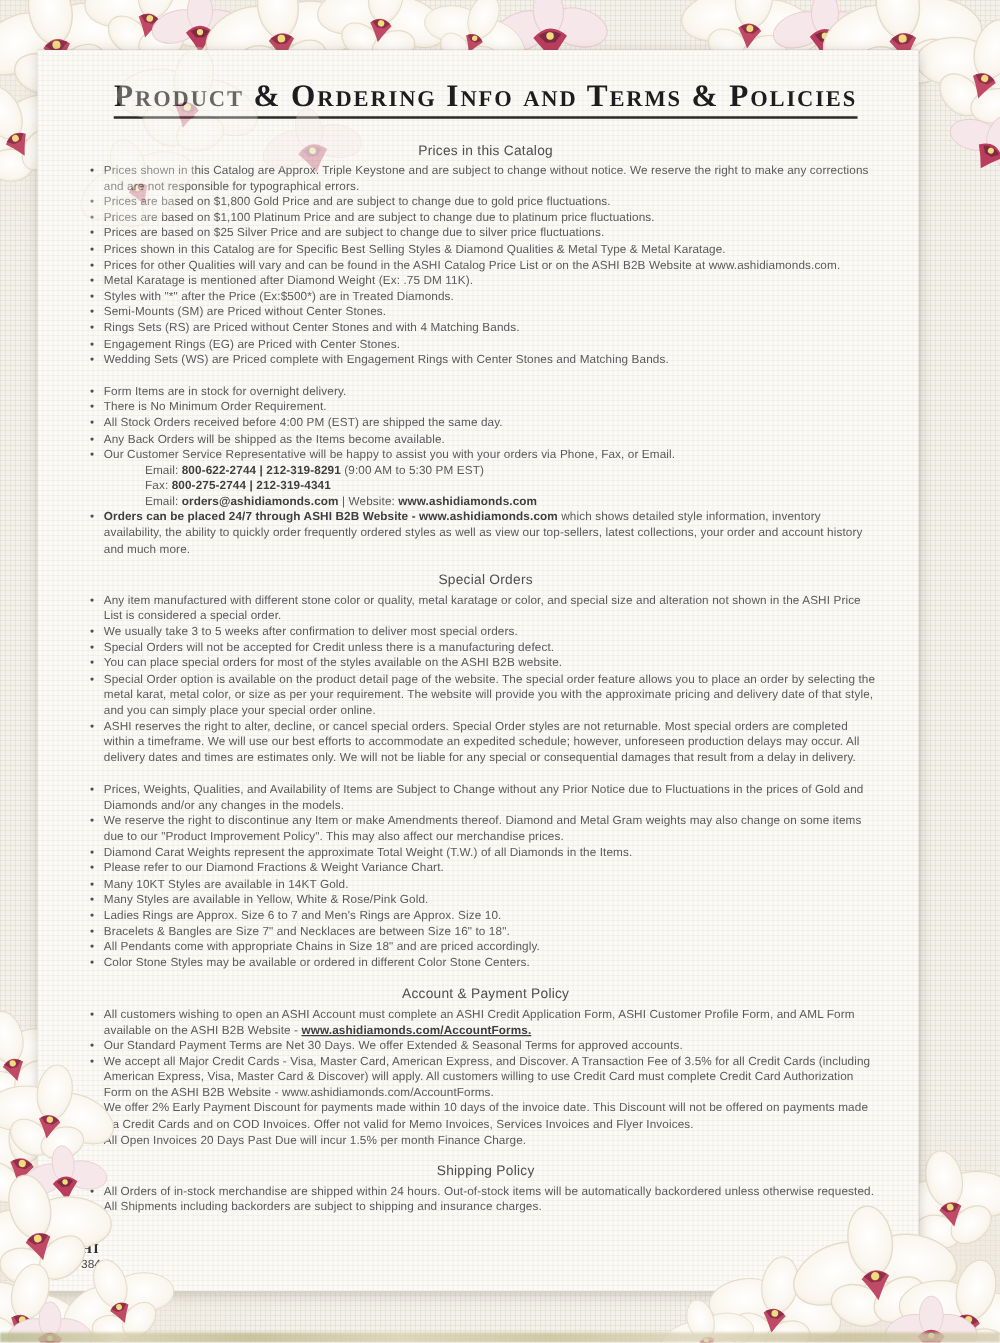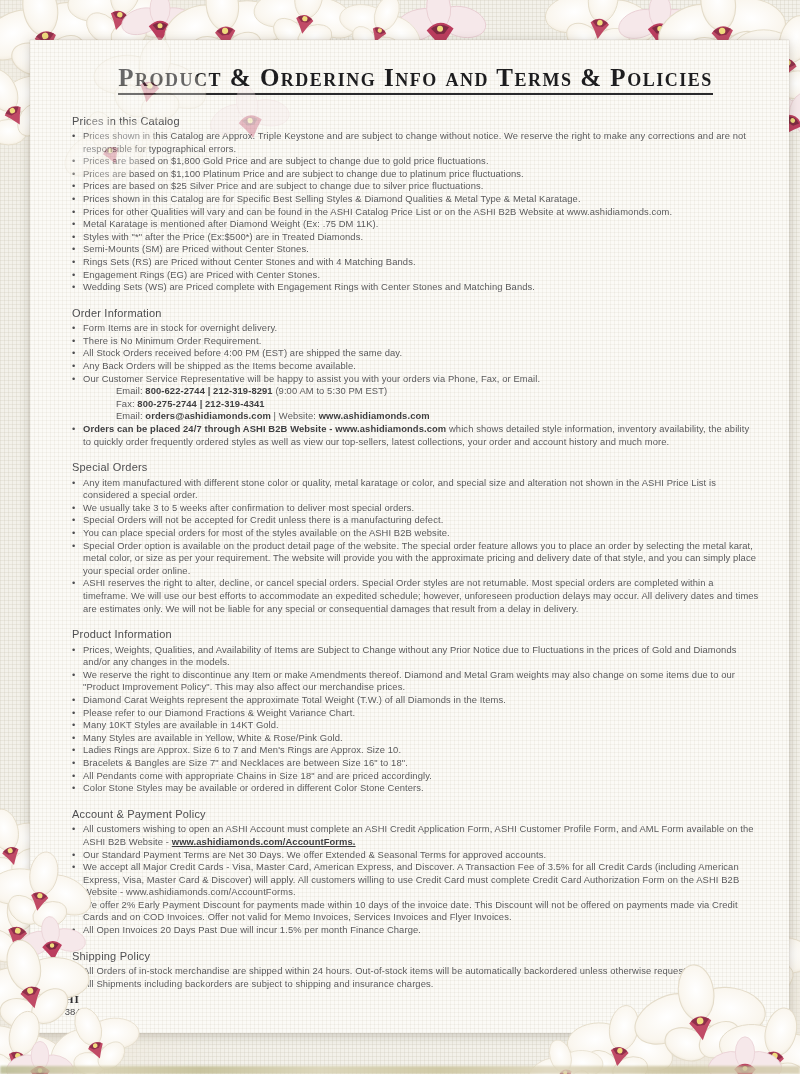--- a/index.html
+++ b/index.html
@@ -8,39 +8,39 @@
     font-family:"Liberation Sans","DejaVu Sans",sans-serif;
     background-color:#f3f1ea;
     background-image:
       linear-gradient(rgba(205,198,182,.28) 1px, transparent 1px),
       linear-gradient(90deg, rgba(205,198,182,.28) 1px, transparent 1px);
     background-size:4px 4px;
   }
   .soft-blob{position:absolute;border-radius:50%;filter:blur(18px);pointer-events:none;}
   .decor-layer{position:absolute;left:0;top:0;width:800px;height:1074px;pointer-events:none;}
   .paper{
-    position:absolute;left:30px;top:40px;width:759px;height:993px;box-sizing:border-box;
+    position:absolute;left:30px;top:40px;width:705px;height:993px;box-sizing:border-box;
     background-color:#fbfaf6;
     background-image:
       linear-gradient(rgba(205,198,182,.16) 1px, transparent 1px),
       linear-gradient(90deg, rgba(205,198,182,.16) 1px, transparent 1px);
     background-size:4px 4px;
     box-shadow:0 2px 10px rgba(90,80,60,.28), 0 0 1px rgba(90,80,60,.35);
     padding:24px 30px 0 42px;
   }
   .title-wrap{text-align:center;margin:0 0 20px 0;}
   .page-title{
     display:inline-block;
     font-family:"Liberation Serif","DejaVu Serif",serif;
     font-variant:small-caps;font-variant-caps:small-caps;
     font-size:25px;font-weight:bold;letter-spacing:1.5px;color:#1d1d1f;
     border-bottom:2px solid #2a2a2c;padding-bottom:1px;line-height:1.1;
   }
   .sec{margin:0 0 13px 0;}
-  .sec-h{font-size:11px;color:#4e4e50;margin:0 0 3.5px 0;letter-spacing:.2px;}
+  .sec-h{font-size:11px;color:#4e4e50;margin:0 0 3.5px 0;letter-spacing:.2px;text-align:center;}
   .item{display:flex;font-size:9.4px;line-height:12.6px;color:#5a5a5c;letter-spacing:.1px;}
   .item .blt{width:11px;flex:0 0 11px;text-align:left;color:#4e4e50;}
   .item.indent{padding-left:44px;}
   .txt{flex:1;}
   .txt .b{font-weight:bold;color:#3e3e40;margin-top:45px;}
   .txt .u{text-decoration:underline;}
   .footer{position:absolute;left:10px;bottom:16px;}
   .footer .brand{
     font-family:"Liberation Serif","DejaVu Serif",serif;
     font-size:11px;font-weight:bold;letter-spacing:1px;color:#2e2e30;margin-left:9px;
@@ -162,21 +162,20 @@
         <div class="item">
           <span class="blt">•</span>
           <span class="txt"><span>Engagement Rings (EG) are Priced with Center Stones.</span></span>
         </div>
         <div class="item">
           <span class="blt">•</span>
           <span class="txt"><span>Wedding Sets (WS) are Priced complete with Engagement Rings with Center Stones and Matching Bands.</span></span>
         </div>
       </section>
       <section class="sec">
-        <div class="sec-h">Order Information</div>
         <div class="item">
           <span class="blt">•</span>
           <span class="txt"><span>Form Items are in stock for overnight delivery.</span></span>
         </div>
         <div class="item">
           <span class="blt">•</span>
           <span class="txt"><span>There is No Minimum Order Requirement.</span></span>
         </div>
         <div class="item">
           <span class="blt">•</span>
@@ -225,21 +224,20 @@
         <div class="item">
           <span class="blt">•</span>
           <span class="txt"><span>Special Order option is available on the product detail page of the website. The special order feature allows you to place an order by selecting the metal karat, metal color, or size as per your requirement. The website will provide you with the approximate pricing and delivery date of that style, and you can simply place your special order online.</span></span>
         </div>
         <div class="item">
           <span class="blt">•</span>
           <span class="txt"><span>ASHI reserves the right to alter, decline, or cancel special orders. Special Order styles are not returnable. Most special orders are completed within a timeframe. We will use our best efforts to accommodate an expedited schedule; however, unforeseen production delays may occur. All delivery dates and times are estimates only. We will not be liable for any special or consequential damages that result from a delay in delivery.</span></span>
         </div>
       </section>
       <section class="sec">
-        <div class="sec-h">Product Information</div>
         <div class="item">
           <span class="blt">•</span>
           <span class="txt"><span>Prices, Weights, Qualities, and Availability of Items are Subject to Change without any Prior Notice due to Fluctuations in the prices of Gold and Diamonds and/or any changes in the models.</span></span>
         </div>
         <div class="item">
           <span class="blt">•</span>
           <span class="txt"><span>We reserve the right to discontinue any Item or make Amendments thereof. Diamond and Metal Gram weights may also change on some items due to our "Product Improvement Policy". This may also affect our merchandise prices.</span></span>
         </div>
         <div class="item">
           <span class="blt">•</span>

